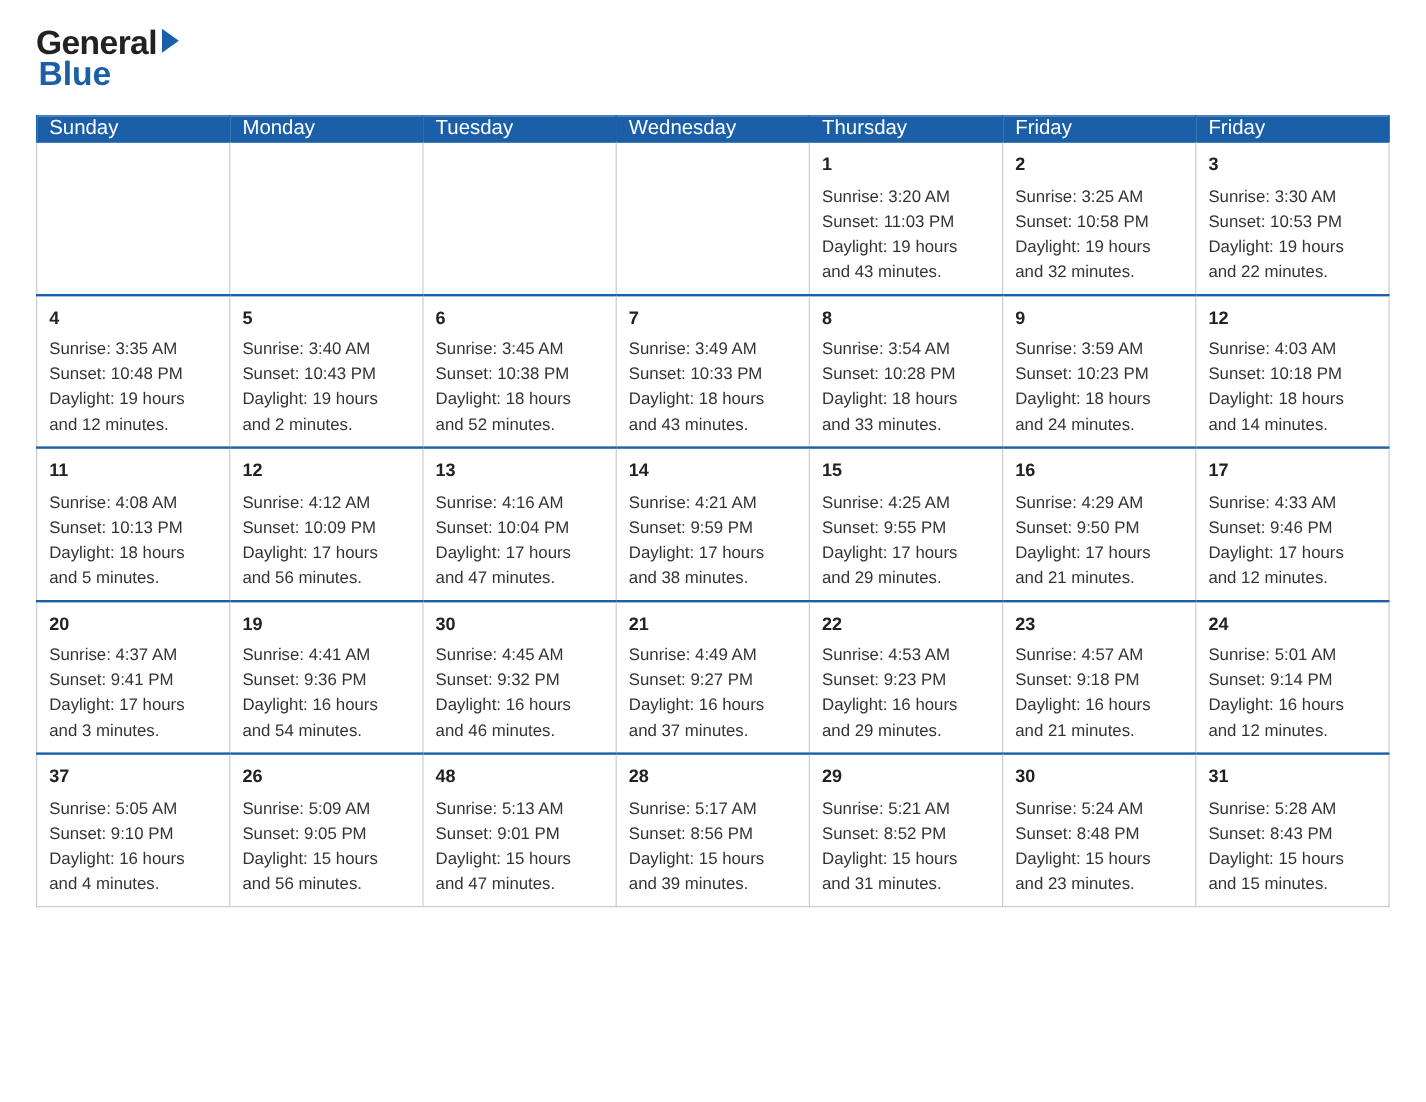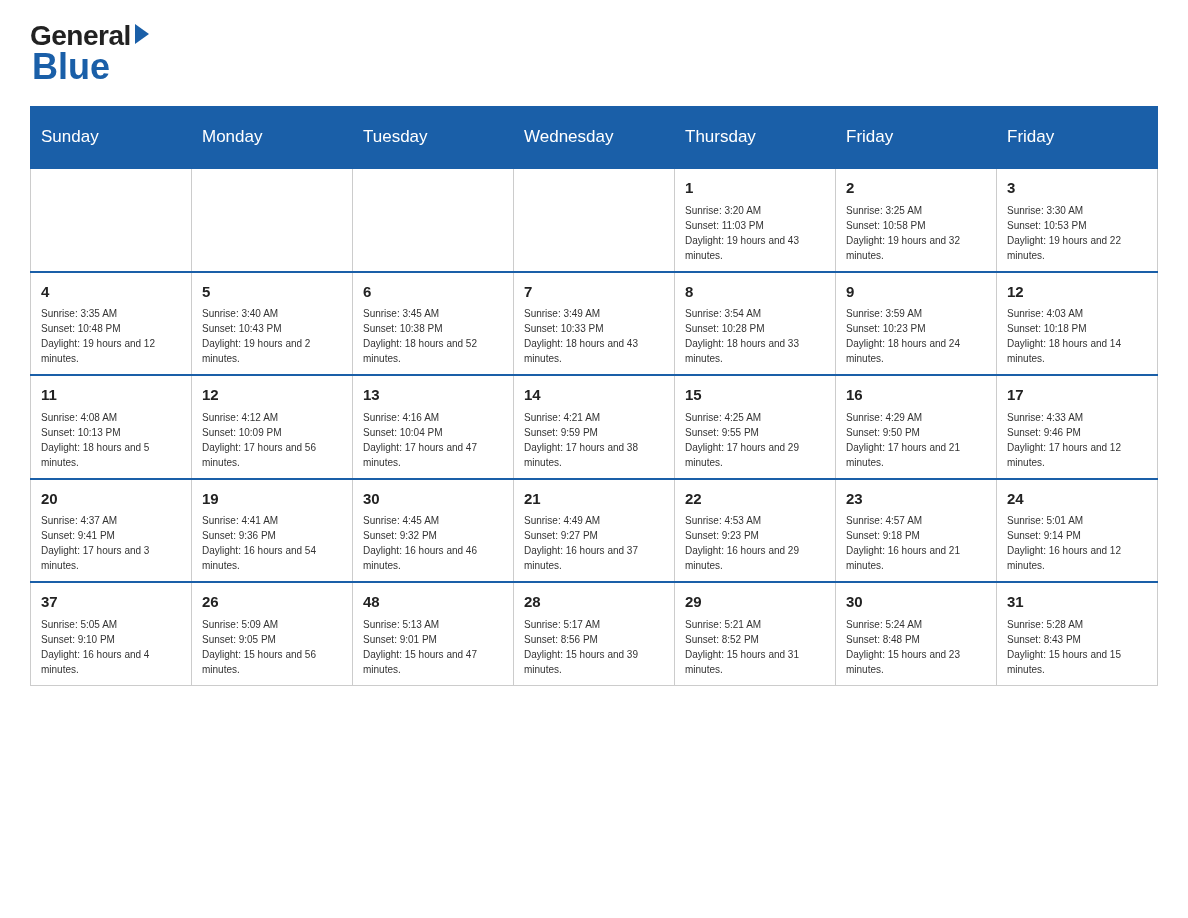--- a/index.html
+++ b/index.html
@@ -35,21 +35,21 @@
     .logo-arrow {
       width: 0;
       height: 0;
       border-left: 14px solid #1a5fa8;
       border-top: 10px solid transparent;
       border-bottom: 10px solid transparent;
       margin-left: 4px;
       margin-top: -4px;
     }
     .logo-blue {
-      font-size: 36px;
+      font-size: 28px;
       font-weight: bold;
       color: #1a5fa8;
       margin-left: 2px;
       margin-top: -6px;
     }
     .title-area {
       text-align: right;
     }
     .month-title {
       font-size: 52px;
@@ -65,21 +65,21 @@
     .calendar {
       width: 100%;
       border-collapse: collapse;
       border: 1px solid #1a5fa8;
     }
     .calendar th {
       background: #1a5fa8;
       color: #fff;
       font-size: 17px;
       font-weight: normal;
-      padding: 20px 10px;
+      padding: 0 10px;
       text-align: left;
       border: 1px solid #1a5fa8;
     }
     .calendar td {
       vertical-align: top;
       padding: 8px 10px;
       border: 1px solid #ccc;
       width: calc(100% / 7);
       min-height: 110px;
       font-size: 13px;
@@ -90,21 +90,21 @@
       border-top: 2px solid #1a5fa8;
     }
     .day-num {
       font-size: 15px;
       font-weight: bold;
       display: block;
       margin-bottom: 3px;
       color: #222;
     }
     .cell-content {
-      font-size: 10px;
+      font-size: 14px;
       color: #333;
       line-height: 1.5;
     }
     .empty-cell {
       background: #fff;
     }
   </style>
 </head>
 <body>
 

